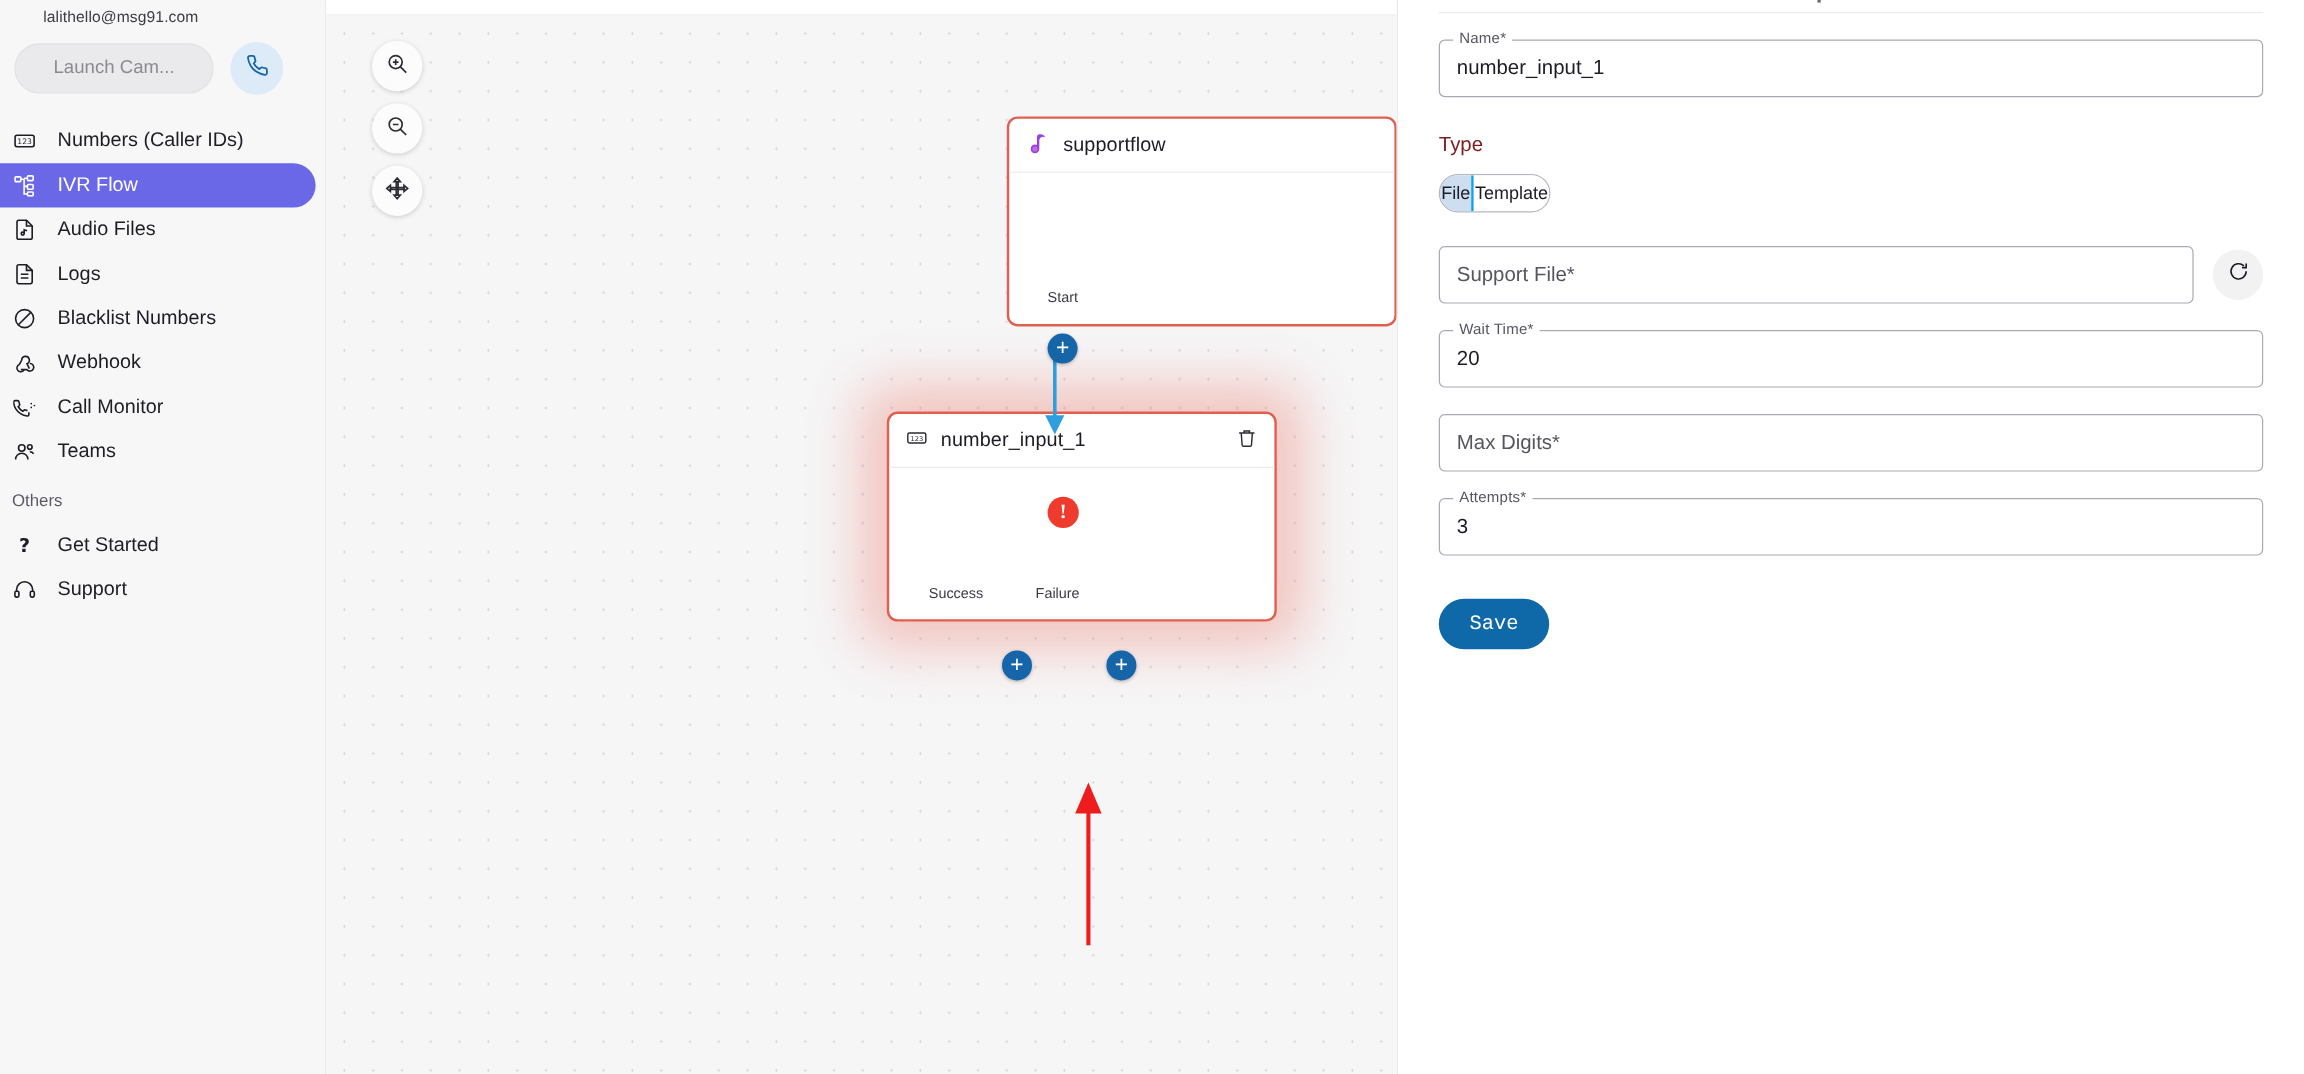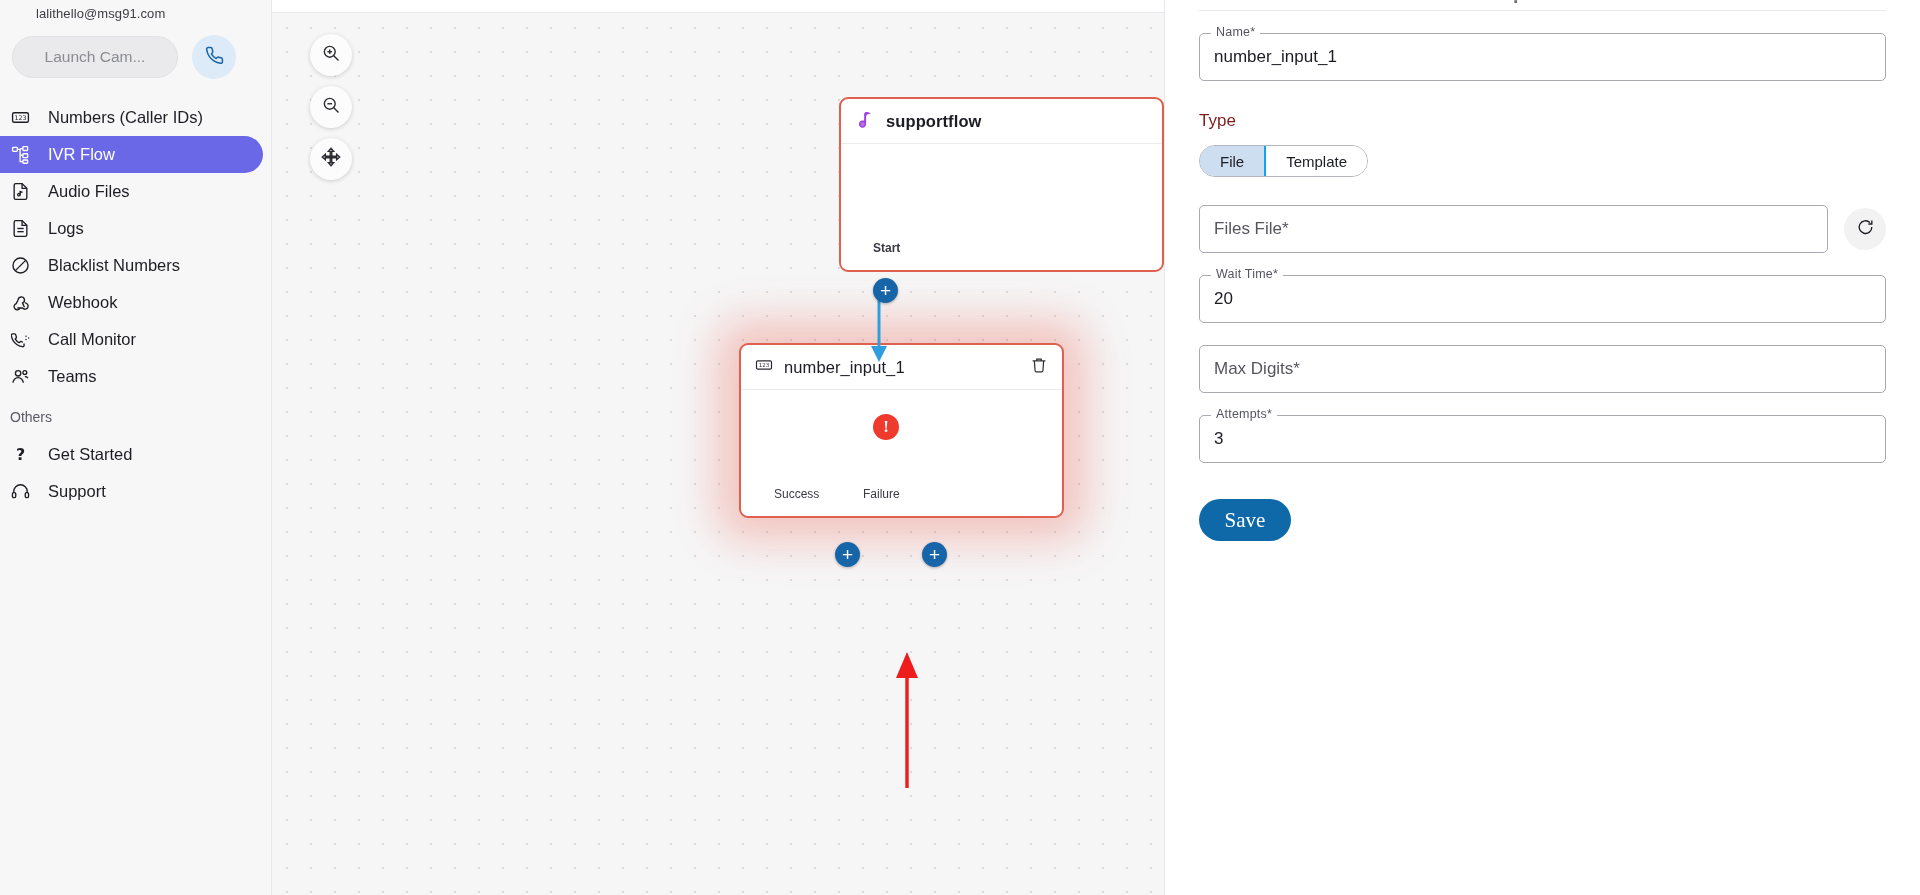--- a/index.html
+++ b/index.html
@@ -107,21 +107,21 @@
   .port-plus {
     position: absolute; width: 25px; height: 25px; border-radius: 50%;
     background: #1565a8; display: flex; align-items: center;
     justify-content: center; color: #fff; font-size: 19px;
     line-height: 1; cursor: pointer; box-shadow: 0 1px 3px rgba(0,0,0,.28);
     font-weight: 300;
   }
   .trash-btn { margin-left: auto; cursor: pointer; }
   .trash-btn svg { stroke: #2b2b33; fill: none; stroke-width: 1.6; }
 
-  #node-start { left: 567px; top: 84px; width: 325px; height: 175px; font-weight: bold; }
+  #node-start { left: 567px; top: 84px; width: 325px; height: 175px; }
   #node-number {
     left: 467px; top: 330px; width: 325px; height: 175px;
     box-shadow: 0 0 44px 22px rgba(232,80,58,.30);
   }
 
   .err-badge {
     position: absolute; left: 601px; top: 401px;
     width: 26px; height: 26px; border-radius: 50%;
     background: #ef3b2d; color: #fff; font-size: 17px; font-weight: bold;
     display: flex; align-items: center; justify-content: center;
@@ -156,41 +156,41 @@
   }
   .field-legend .star { color: #55555f; }
 
   .type-label { font-size: 17px; color: #7f1d1d; margin-top: 30px; }
   .toggle-group {
     display: inline-flex; margin-top: 14px; height: 32px;
     border: 1px solid #b5b5bd; border-radius: 16px; overflow: hidden;
   }
   .toggle-opt {
     display: flex; align-items: center; justify-content: center;
-    padding: 0 20px; font-size: 15px; color: #1c1c24; cursor: pointer;
+    padding: 0 1px; font-size: 15px; color: #1c1c24; cursor: pointer;
     background: #ffffff;
   }
   .toggle-opt.selected { background: #ccdef0; }
   .toggle-opt + .toggle-opt { border-left: 2px solid #0ea5e9; }
 
   .file-row { display: flex; align-items: center; gap: 16px; margin-top: 28px; }
   .file-row .field-box { flex: 1 1 auto; height: 48px; }
   .refresh-btn {
     width: 42px; height: 42px; border-radius: 50%;
     background: #f2f2f3; display: flex; align-items: center;
     justify-content: center; cursor: pointer; flex: 0 0 42px;
   }
   .refresh-btn svg { stroke: #1c1c24; fill: none; stroke-width: 1.7; }
 
   .save-btn {
     margin-top: 36px; width: 92px; height: 42px; border-radius: 21px;
-    background: #0f69a8; color: #ffffff; font-size: 21px;
+    background: #0f69a8; color: #ffffff; font-size: 17px;
     display: flex; align-items: center; justify-content: center;
     cursor: pointer; border: none;
-    font-family: Liberation Serif, serif;
+    font-family: Liberation Mono, monospace;
   }
 </style>
 </head>
 <body>
 
 <div id="app">
 
   <div class="sidebar">
     <div class="account-email">lalithello@msg91.com</div>
 
@@ -431,21 +431,21 @@
     </div>
 
     <div class="type-label">Type</div>
 
     <div class="toggle-group">
       <div class="toggle-opt selected">File</div>
       <div class="toggle-opt">Template</div>
     </div>
 
     <div class="file-row">
-      <div class="field-box placeholder">Files File*</div>
+      <div class="field-box placeholder">Support File*</div>
       <div class="refresh-btn">
         <span>
           <svg width="19" height="19" viewBox="0 0 24 24">
               <path d="M20 11.5a8 8 0 1 1-2.4-5.7"></path>
               <polyline points="20,3.2 20,7.6 15.6,7.6"></polyline>
             </svg>
         </span>
       </div>
     </div>
 

